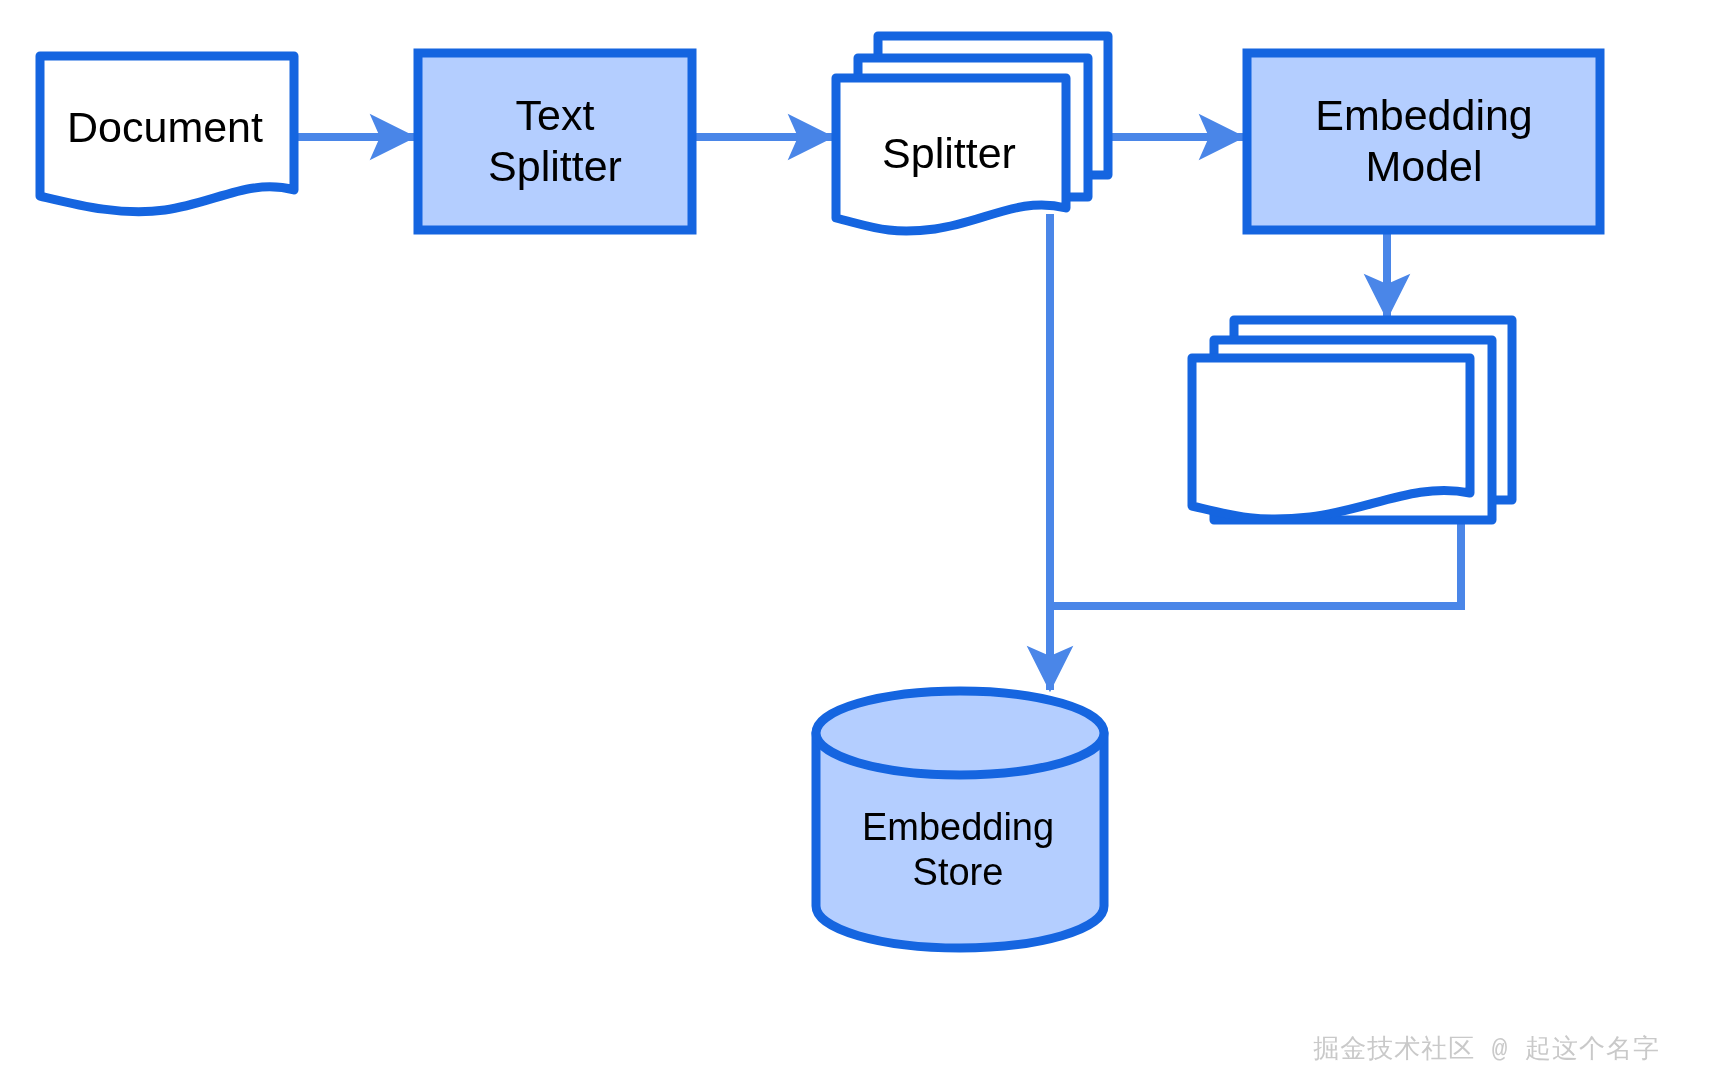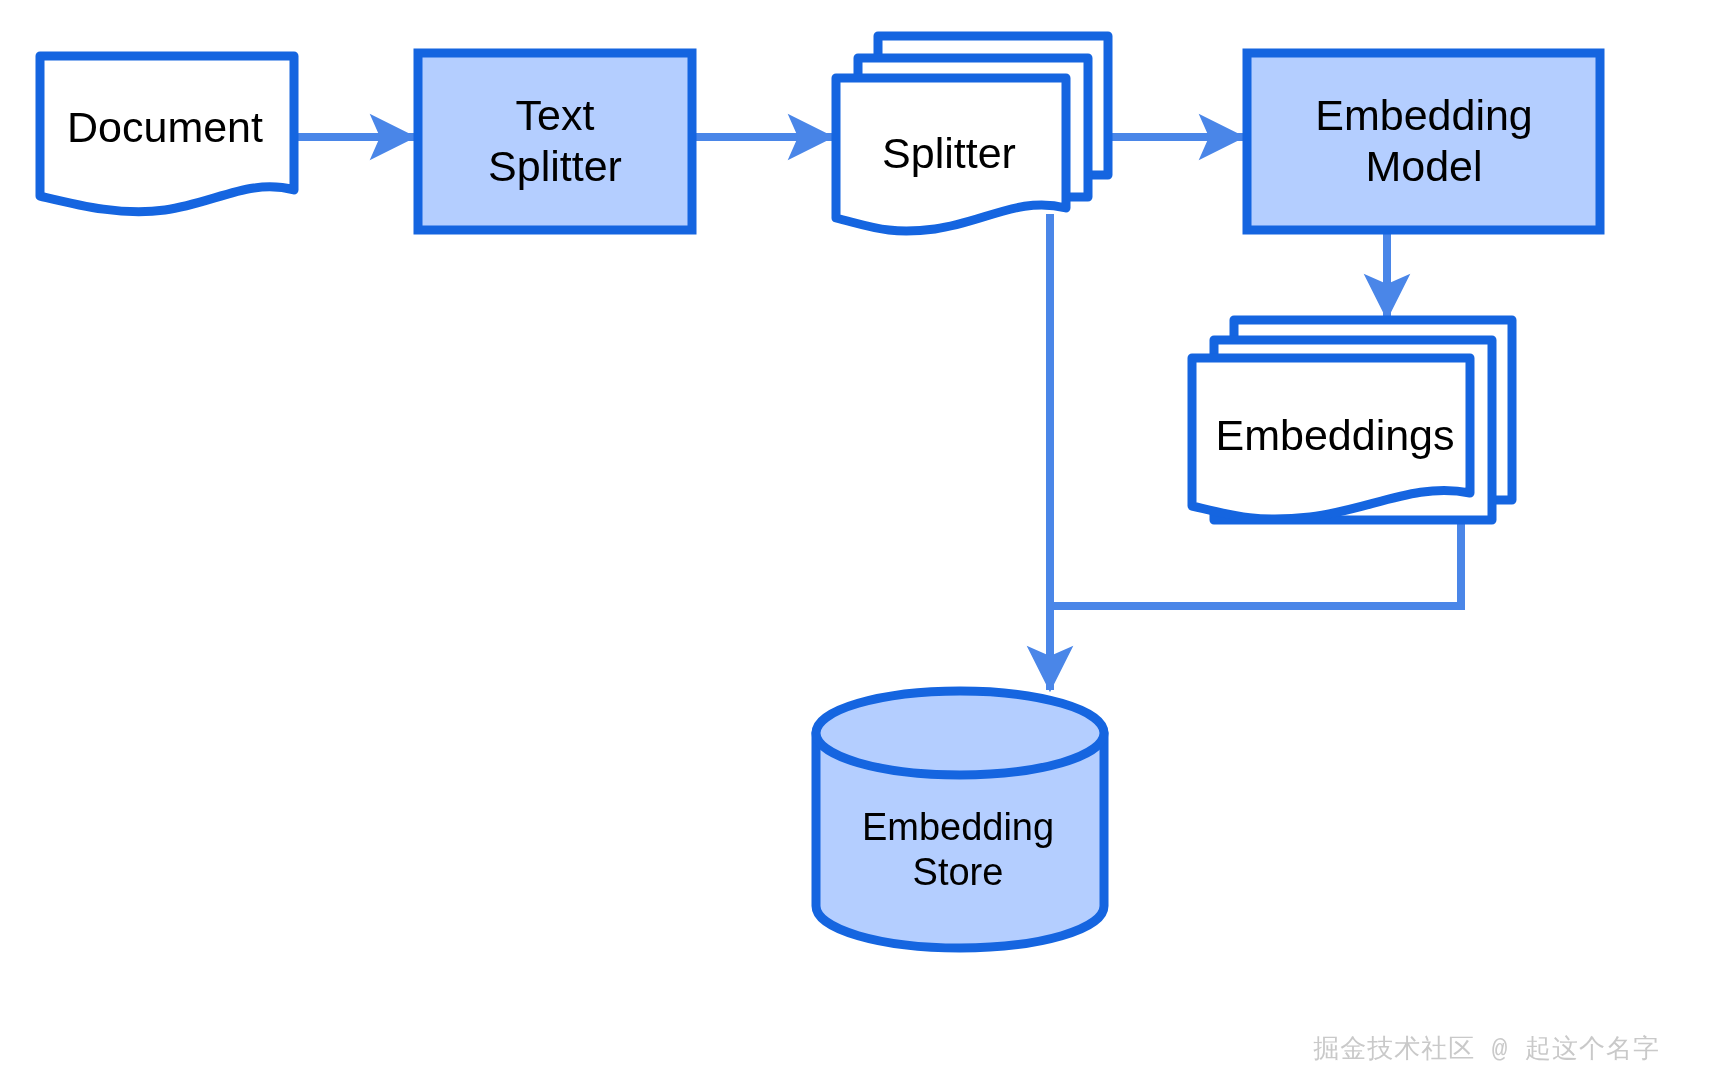--- a/index.html
+++ b/index.html
@@ -142,19 +142,18 @@
   <div class="node-label lbl-document">Document</div>
 
   <div class="node-label lbl-splitter">Text
 Splitter</div>
 
   <div class="node-label lbl-segments">Splitter</div>
 
   <div class="node-label lbl-embmodel">Embedding
 Model</div>
 
-  <div class="node-label lbl-embeddings">Embeddings</div>
 
   <div class="node-label lbl-store">Embedding
 Store</div>
 
   <div class="watermark">掘金技术社区 @ 起这个名字</div>
 </div>
 
 </body></html>

